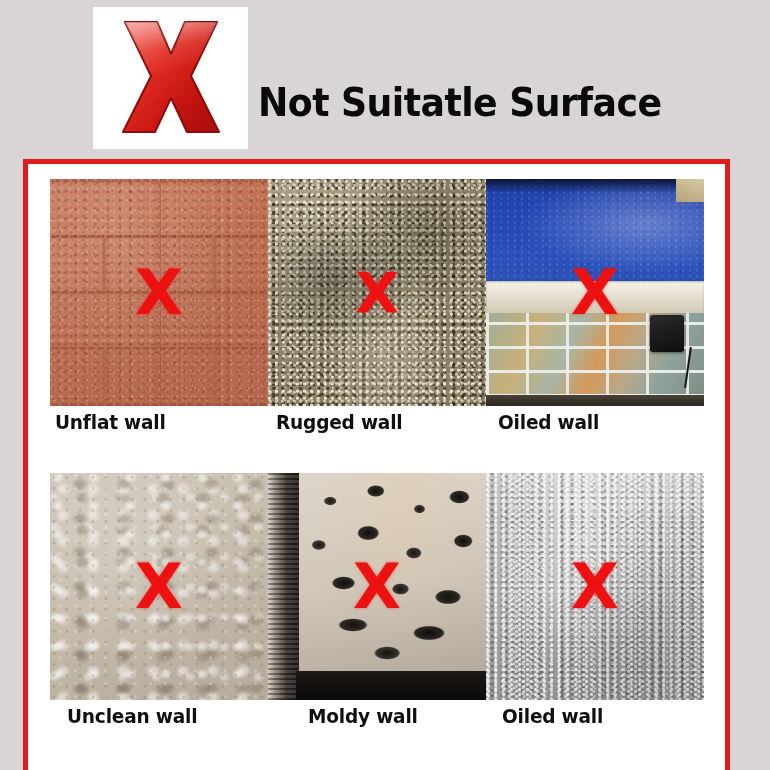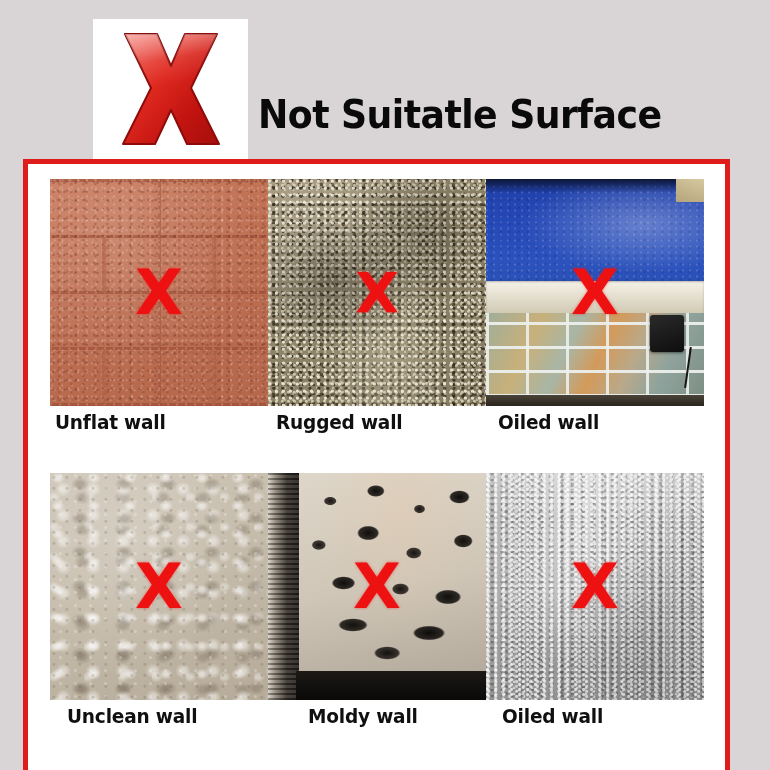--- a/index.html
+++ b/index.html
@@ -11,21 +11,21 @@
     height: 770px;
     overflow: hidden;
     background: #d9d5d6;
     font-family: "DejaVu Sans", sans-serif;
     position: relative;
   }
 
   
   #header {
     position: absolute;
-    left: 0; top: 16px;
+    left: 0; top: 4px;
     width: 698px;
     height: 155px;
     padding-left: 36px;
   }
   #logo-box {
     position: absolute;
     left: 93px;
     top: 3px;
     width: 155px;
     height: 142px;

